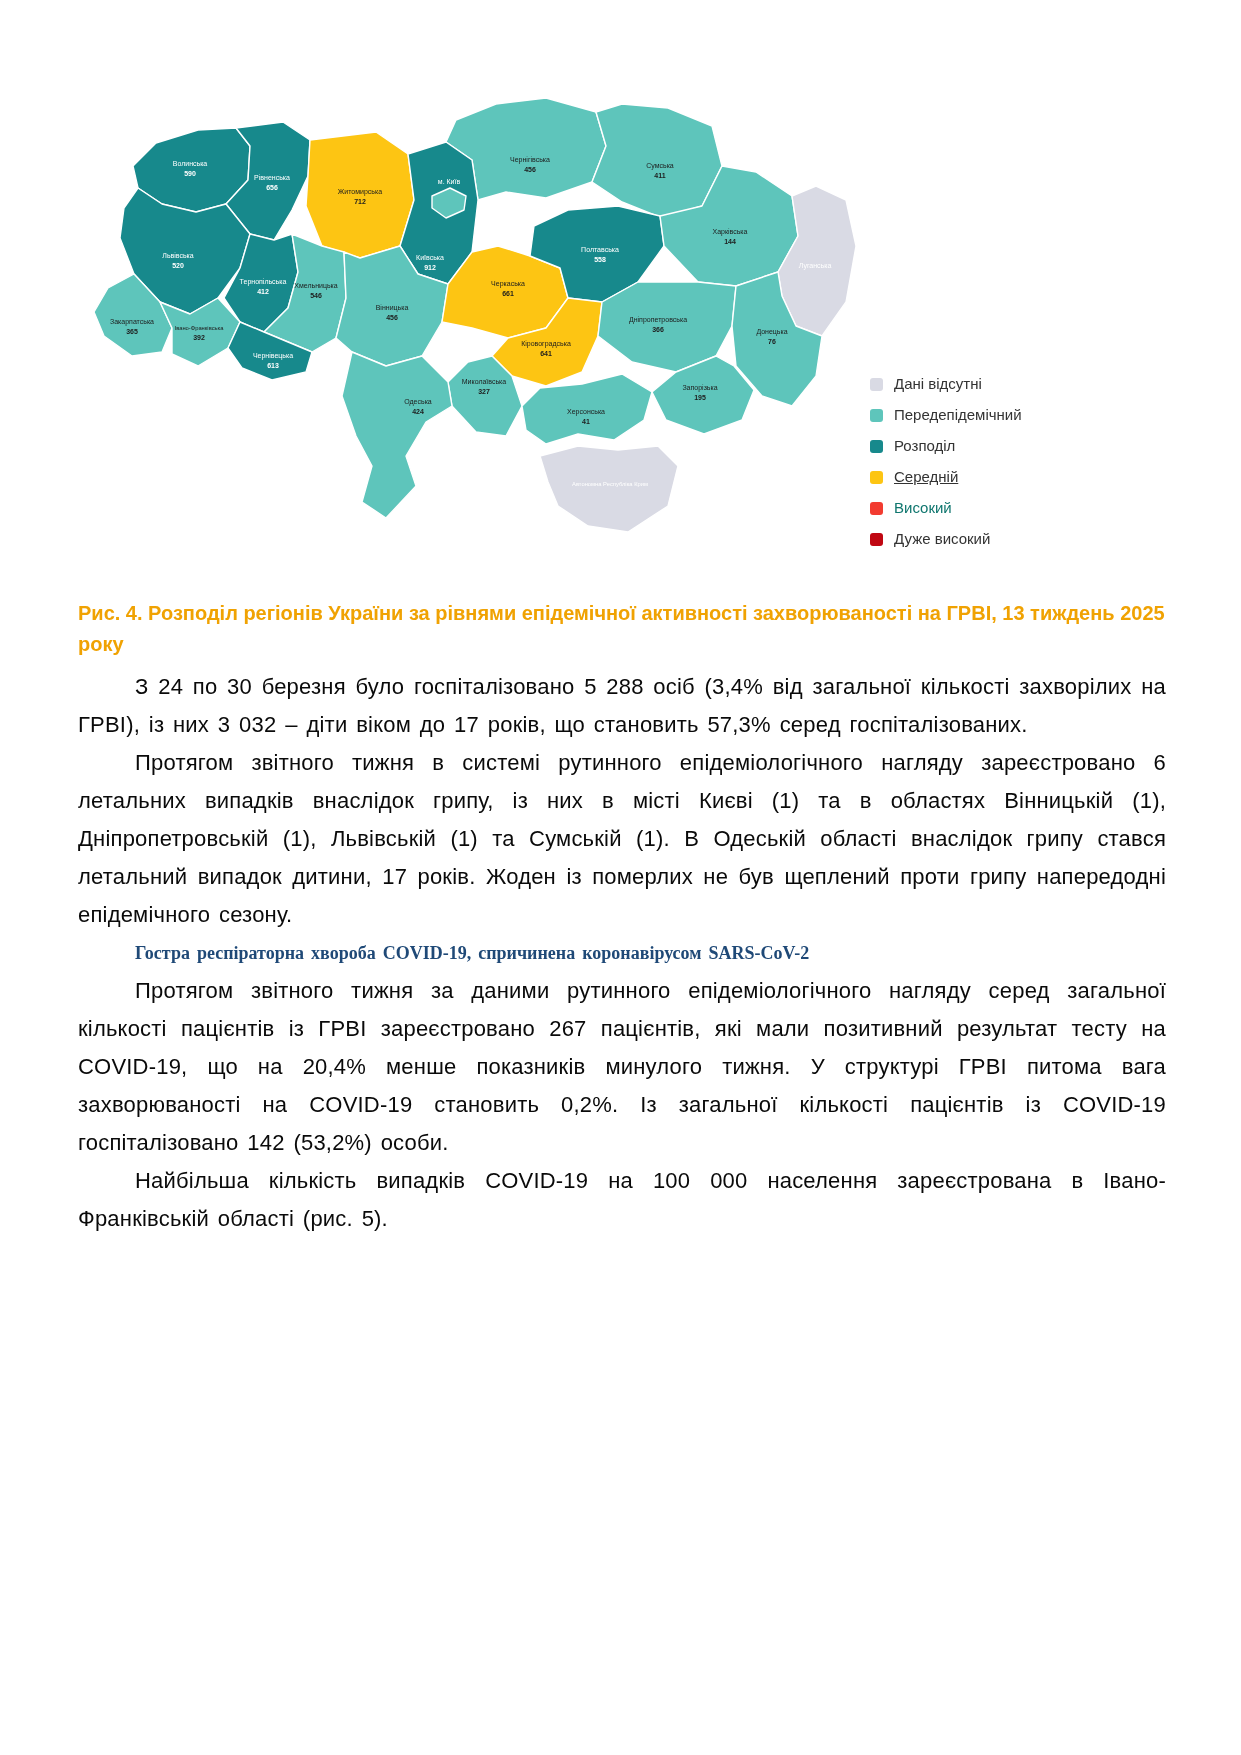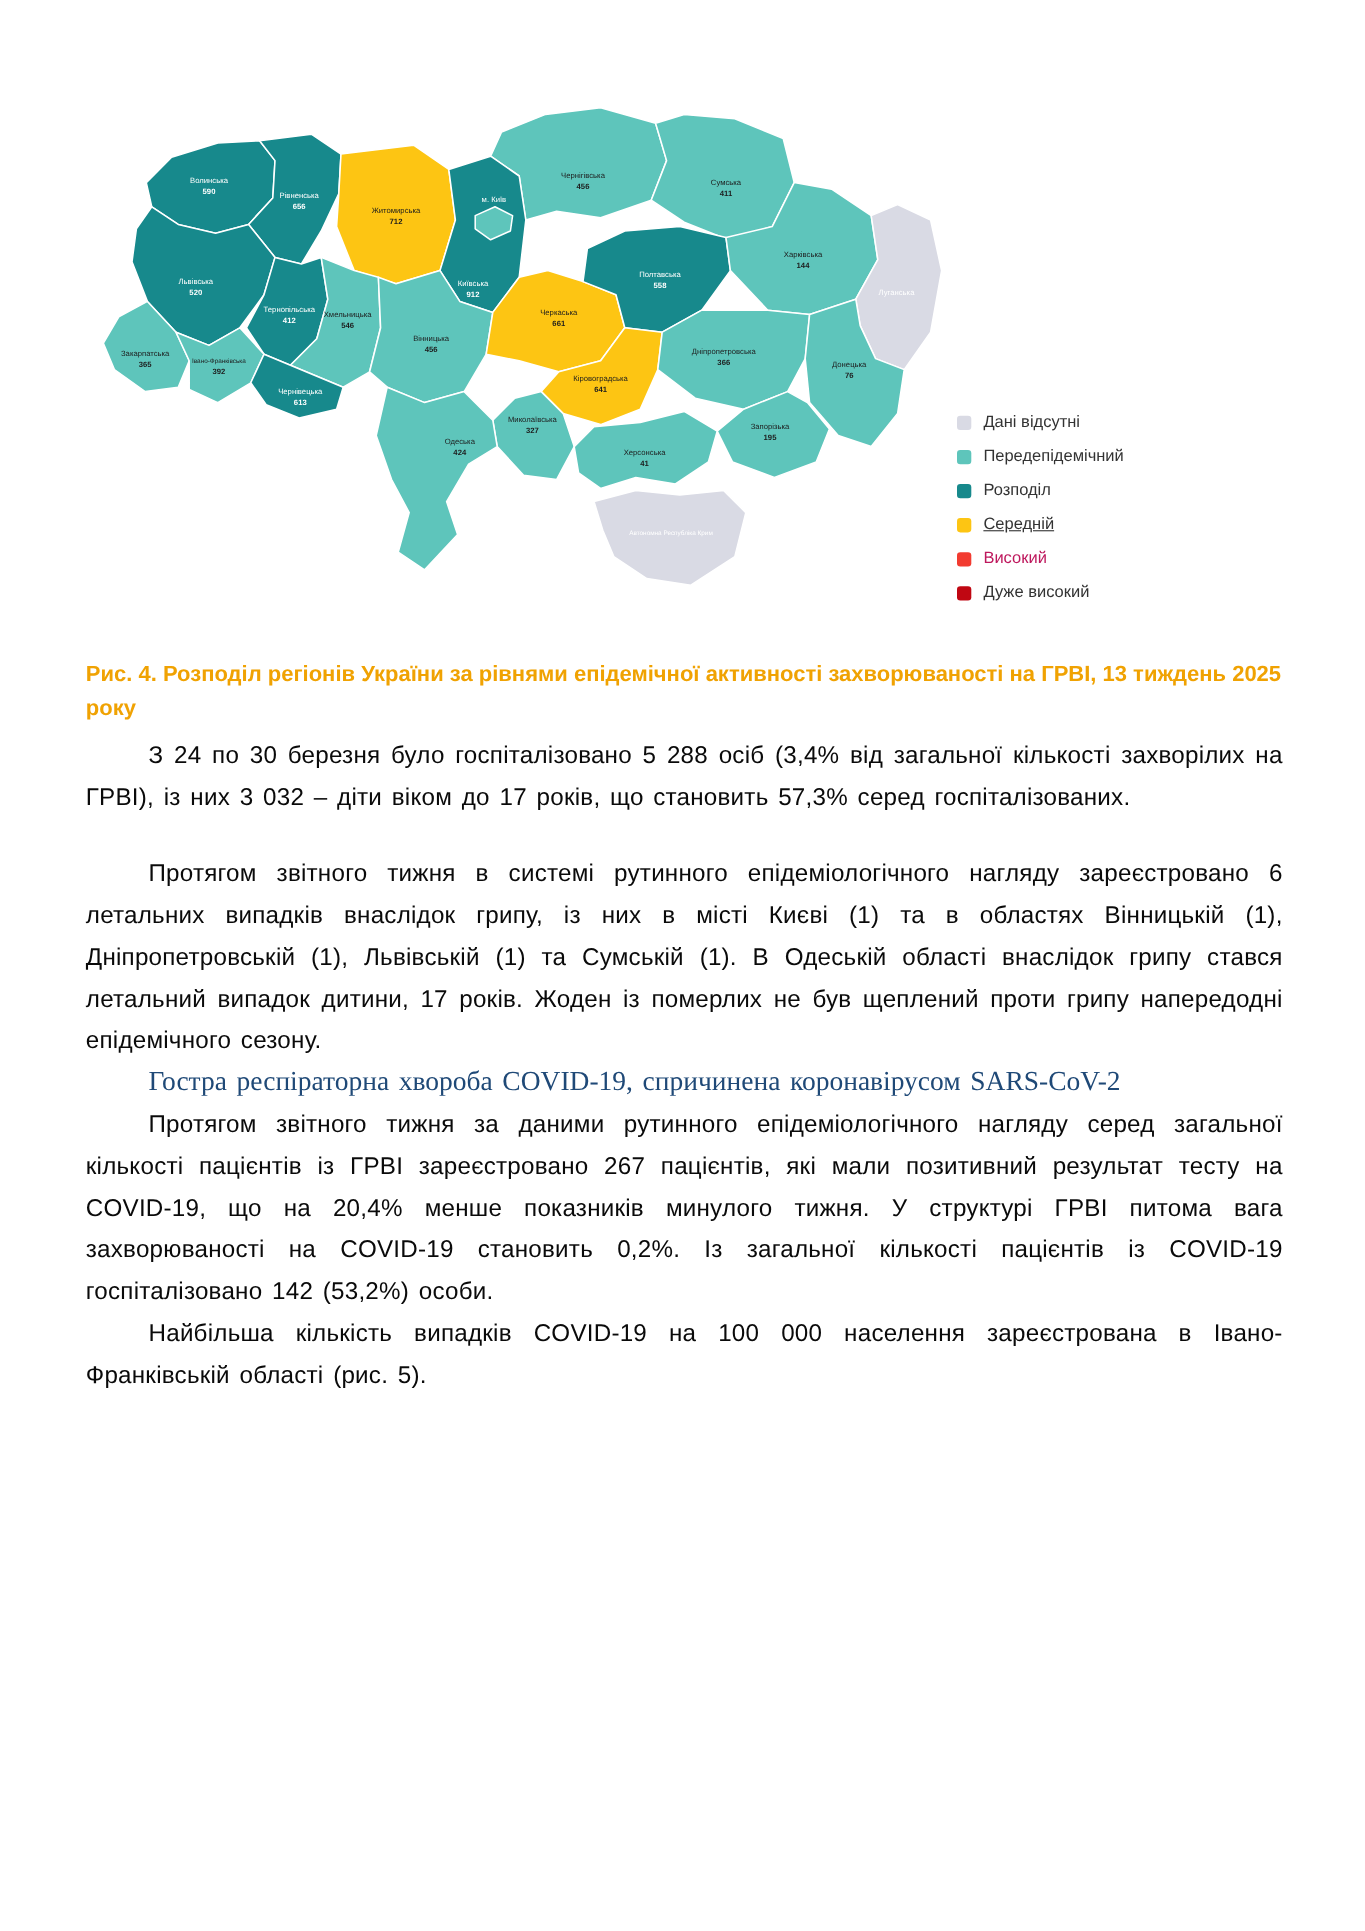--- a/index.html
+++ b/index.html
@@ -13,22 +13,22 @@
   .map text.s{font-size:5.8px;}
   .legend{position:absolute;left:792px;top:286px;display:flex;flex-direction:column;gap:11px;}
   .legend-item{display:flex;align-items:center;gap:11px;}
   .swatch{width:13px;height:13px;border-radius:3px;flex:0 0 auto;}
   .legend-label{font-size:15px;color:#333333;line-height:20px;}
   .caption{position:absolute;top:598px;left:78px;width:1092px;font-size:20px;font-weight:700;
            line-height:31px;}
   .content{position:absolute;top:668px;left:78px;width:1088px;font-size:22px;line-height:38px;
            text-align:justify;color:#0a0a0a;letter-spacing:0.2px;word-spacing:2.5px;}
   .content p{margin:0;text-indent:57px;}
-  .content p.gap{margin-top:31px;}
-  .section-heading{font-family:"Liberation Serif",serif;font-size:25px;font-weight:400;
+  .content p.gap{margin-top:0;}
+  .section-heading{font-family:"Liberation Serif",serif;font-size:18px;font-weight:700;
                    margin:30px 0 34px 0;text-indent:0;text-align:left;letter-spacing:0;}
 </style>
 </head>
 <body>
 
 <div class="page">
 
   <div class="figure">
     <svg class="map" width="790" height="475" viewBox="0 0 790 475">
 
@@ -122,21 +122,21 @@
       <div class="legend-item">
         <span class="swatch" style="background: rgb(23, 137, 140);"></span>
         <span class="legend-label" style="color: rgb(51, 51, 51);">Розподіл</span>
       </div>
       <div class="legend-item">
         <span class="swatch" style="background: rgb(253, 197, 19);"></span>
         <span class="legend-label" style="color: rgb(51, 51, 51); text-decoration: underline;">Середній</span>
       </div>
       <div class="legend-item">
         <span class="swatch" style="background: rgb(242, 59, 48);"></span>
-        <span class="legend-label" style="color: #be185d;">Високий</span>
+        <span class="legend-label" style="color: #0f766e;">Високий</span>
       </div>
       <div class="legend-item">
         <span class="swatch" style="background: rgb(192, 7, 18);"></span>
         <span class="legend-label" style="color: rgb(51, 51, 51);">Дуже високий</span>
       </div>
     </div>
   </div>
 
   <div class="caption" style="color: rgb(240, 162, 2);">Рис. 4. Розподіл регіонів України за рівнями епідемічної активності захворюваності на ГРВІ, 13 тиждень 2025 року</div>
 

